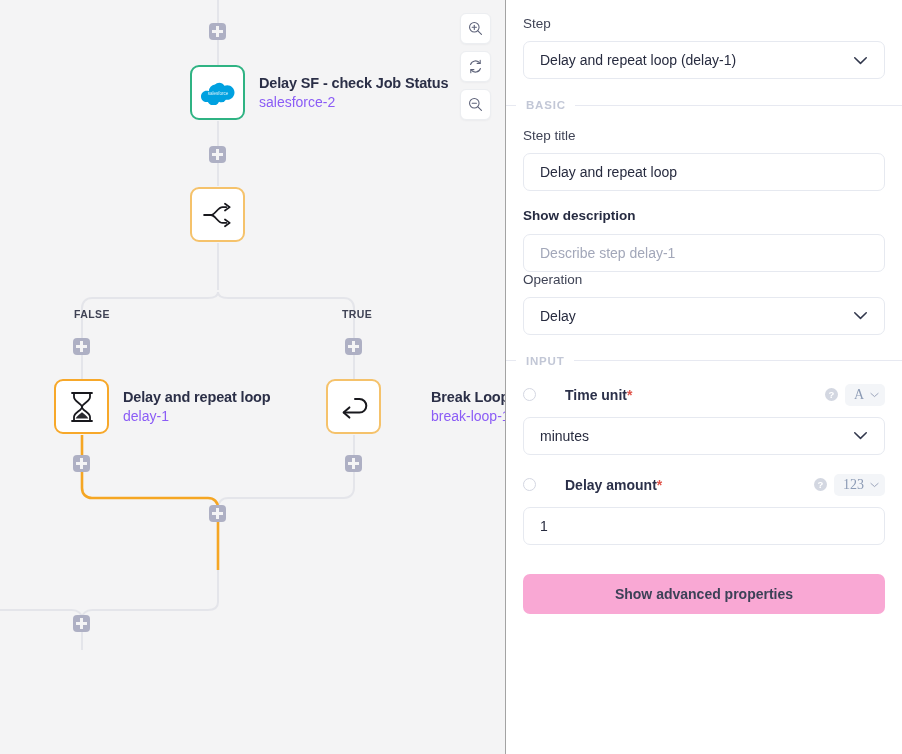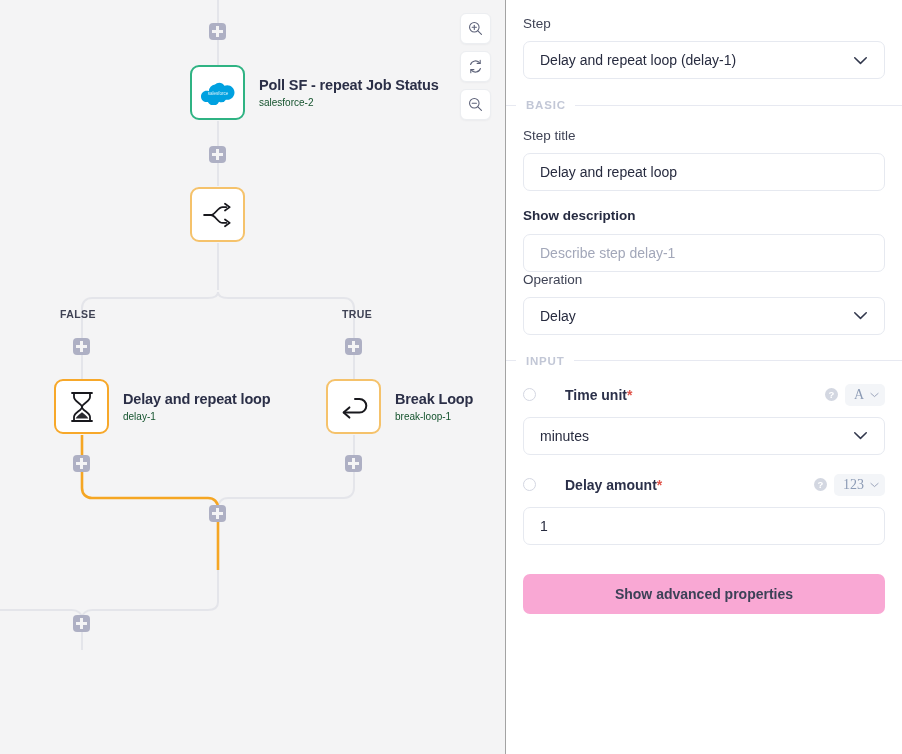--- a/index.html
+++ b/index.html
@@ -65,21 +65,21 @@
     flex: 0 0 55px;
   }
   .node-box.green  { border: 2px solid #2fb383; }
   .node-box.amber  { border: 2px solid #f5c26b; }
   .node-box.sel    { border: 2px solid #f7a82a; }
   .node-text { margin-left: 14px; white-space: nowrap; }
   .node-title {
     font-size: 14.5px; font-weight: 700; color: #2b2f47;
     letter-spacing: -.15px; line-height: 1.25;
   }
-  .node-sub { font-size: 10px; color: #14532d; margin-top: 2px; line-height: 1.2; }
+  .node-sub { font-size: 14px; color: #8b5cf6; margin-top: 2px; line-height: 1.2; }
 
   .branch-label {
     position: absolute; z-index: 4;
     font-size: 10.5px; font-weight: 700; color: #3f4254;
     letter-spacing: .4px;
   }
 
   
   #panel {
     position: relative;
@@ -239,32 +239,32 @@
 
     <div class="plus" style="left:209px; top:23px;"></div>
     <div class="plus" style="left:209px; top:146px;"></div>
     <div class="plus" style="left:73px;  top:338px;"></div>
     <div class="plus" style="left:345px; top:338px;"></div>
     <div class="plus" style="left:73px;  top:455px;"></div>
     <div class="plus" style="left:345px; top:455px;"></div>
     <div class="plus" style="left:209px; top:505px;"></div>
     <div class="plus" style="left:73px;  top:615px;"></div>
 
-    <div class="branch-label" style="left:52px; top:308px;padding-left:8px;">FALSE</div>
+    <div class="branch-label" style="left:66px; top:308px;padding-left:8px;">FALSE</div>
     <div class="branch-label" style="left:342px; top:308px;">TRUE</div>
 
     <div class="node" style="left:190px; top:65px;">
       <div class="node-box green">
         <svg width="34" height="24" viewBox="0 0 60 42">
           <path fill="#00a1e0" d="M24.6 6.1a10.4 10.4 0 0 1 7.5-3.2c3.9 0 7.3 2.2 9.1 5.4a12.6 12.6 0 0 1 5.2-1.1c7 0 12.7 5.8 12.7 12.9s-5.7 12.9-12.7 12.9c-.9 0-1.7-.1-2.5-.3a9.3 9.3 0 0 1-8.2 4.8c-1.4 0-2.7-.3-3.9-.9a10.7 10.7 0 0 1-9.8 6.4c-4.3 0-8-2.5-9.7-6.2-.7.1-1.4.2-2.2.2C4.4 37 0 32.5 0 27s4.4-10 9.9-10c1.4 0 2.8.3 4 .8a11.6 11.6 0 0 1 10.7-11.7z"></path>
           <text x="30" y="25" font-family="Liberation Sans, sans-serif" font-size="8" fill="#ffffff" text-anchor="middle" opacity="0.85">salesforce</text>
         </svg>
       </div>
       <div class="node-text">
-        <div class="node-title">Poll SF - repeat Job Status</div>
+        <div class="node-title">Delay SF - check Job Status</div>
         <div class="node-sub">salesforce-2</div>
       </div>
     </div>
 
     <div class="node" style="left:190px; top:187px;">
       <div class="node-box amber">
         <svg width="32" height="26" viewBox="0 0 34 28">
           <g fill="none" stroke="#18181d" stroke-width="1.9" stroke-linecap="round" stroke-linejoin="round">
             <path d="M2 14 h7"></path>
             <path d="M9 14 C15 14 16 5.5 22 5.5 h4"></path>
@@ -287,21 +287,21 @@
           </g>
           <path d="M6.6 27.6 c1.2 -3 4.6 -4.6 6.4 -6.4 c1.8 1.8 5.2 3.4 6.4 6.4 z" fill="#18181d" opacity="0.92"></path>
         </svg>
       </div>
       <div class="node-text">
         <div class="node-title">Delay and repeat loop</div>
         <div class="node-sub">delay-1</div>
       </div>
     </div>
 
-    <div class="node" style="left:326px; top:379px;">
+    <div class="node" style="left:326px; top:379px;gap:36px;">
       <div class="node-box amber">
         <svg width="32" height="26" viewBox="0 0 32 26">
           <path d="M17 5 h4.5 a6.8 6.8 0 0 1 0 13.6 H6" fill="none" stroke="#18181d" stroke-width="2" stroke-linecap="round" stroke-linejoin="round"></path>
           <polyline points="11.4,13.4 5.6,18.6 11.4,23.6" fill="none" stroke="#18181d" stroke-width="2" stroke-linecap="round" stroke-linejoin="round"></polyline>
         </svg>
       </div>
       <div class="node-text">
         <div class="node-title">Break Loop</div>
         <div class="node-sub">break-loop-1</div>
       </div>

